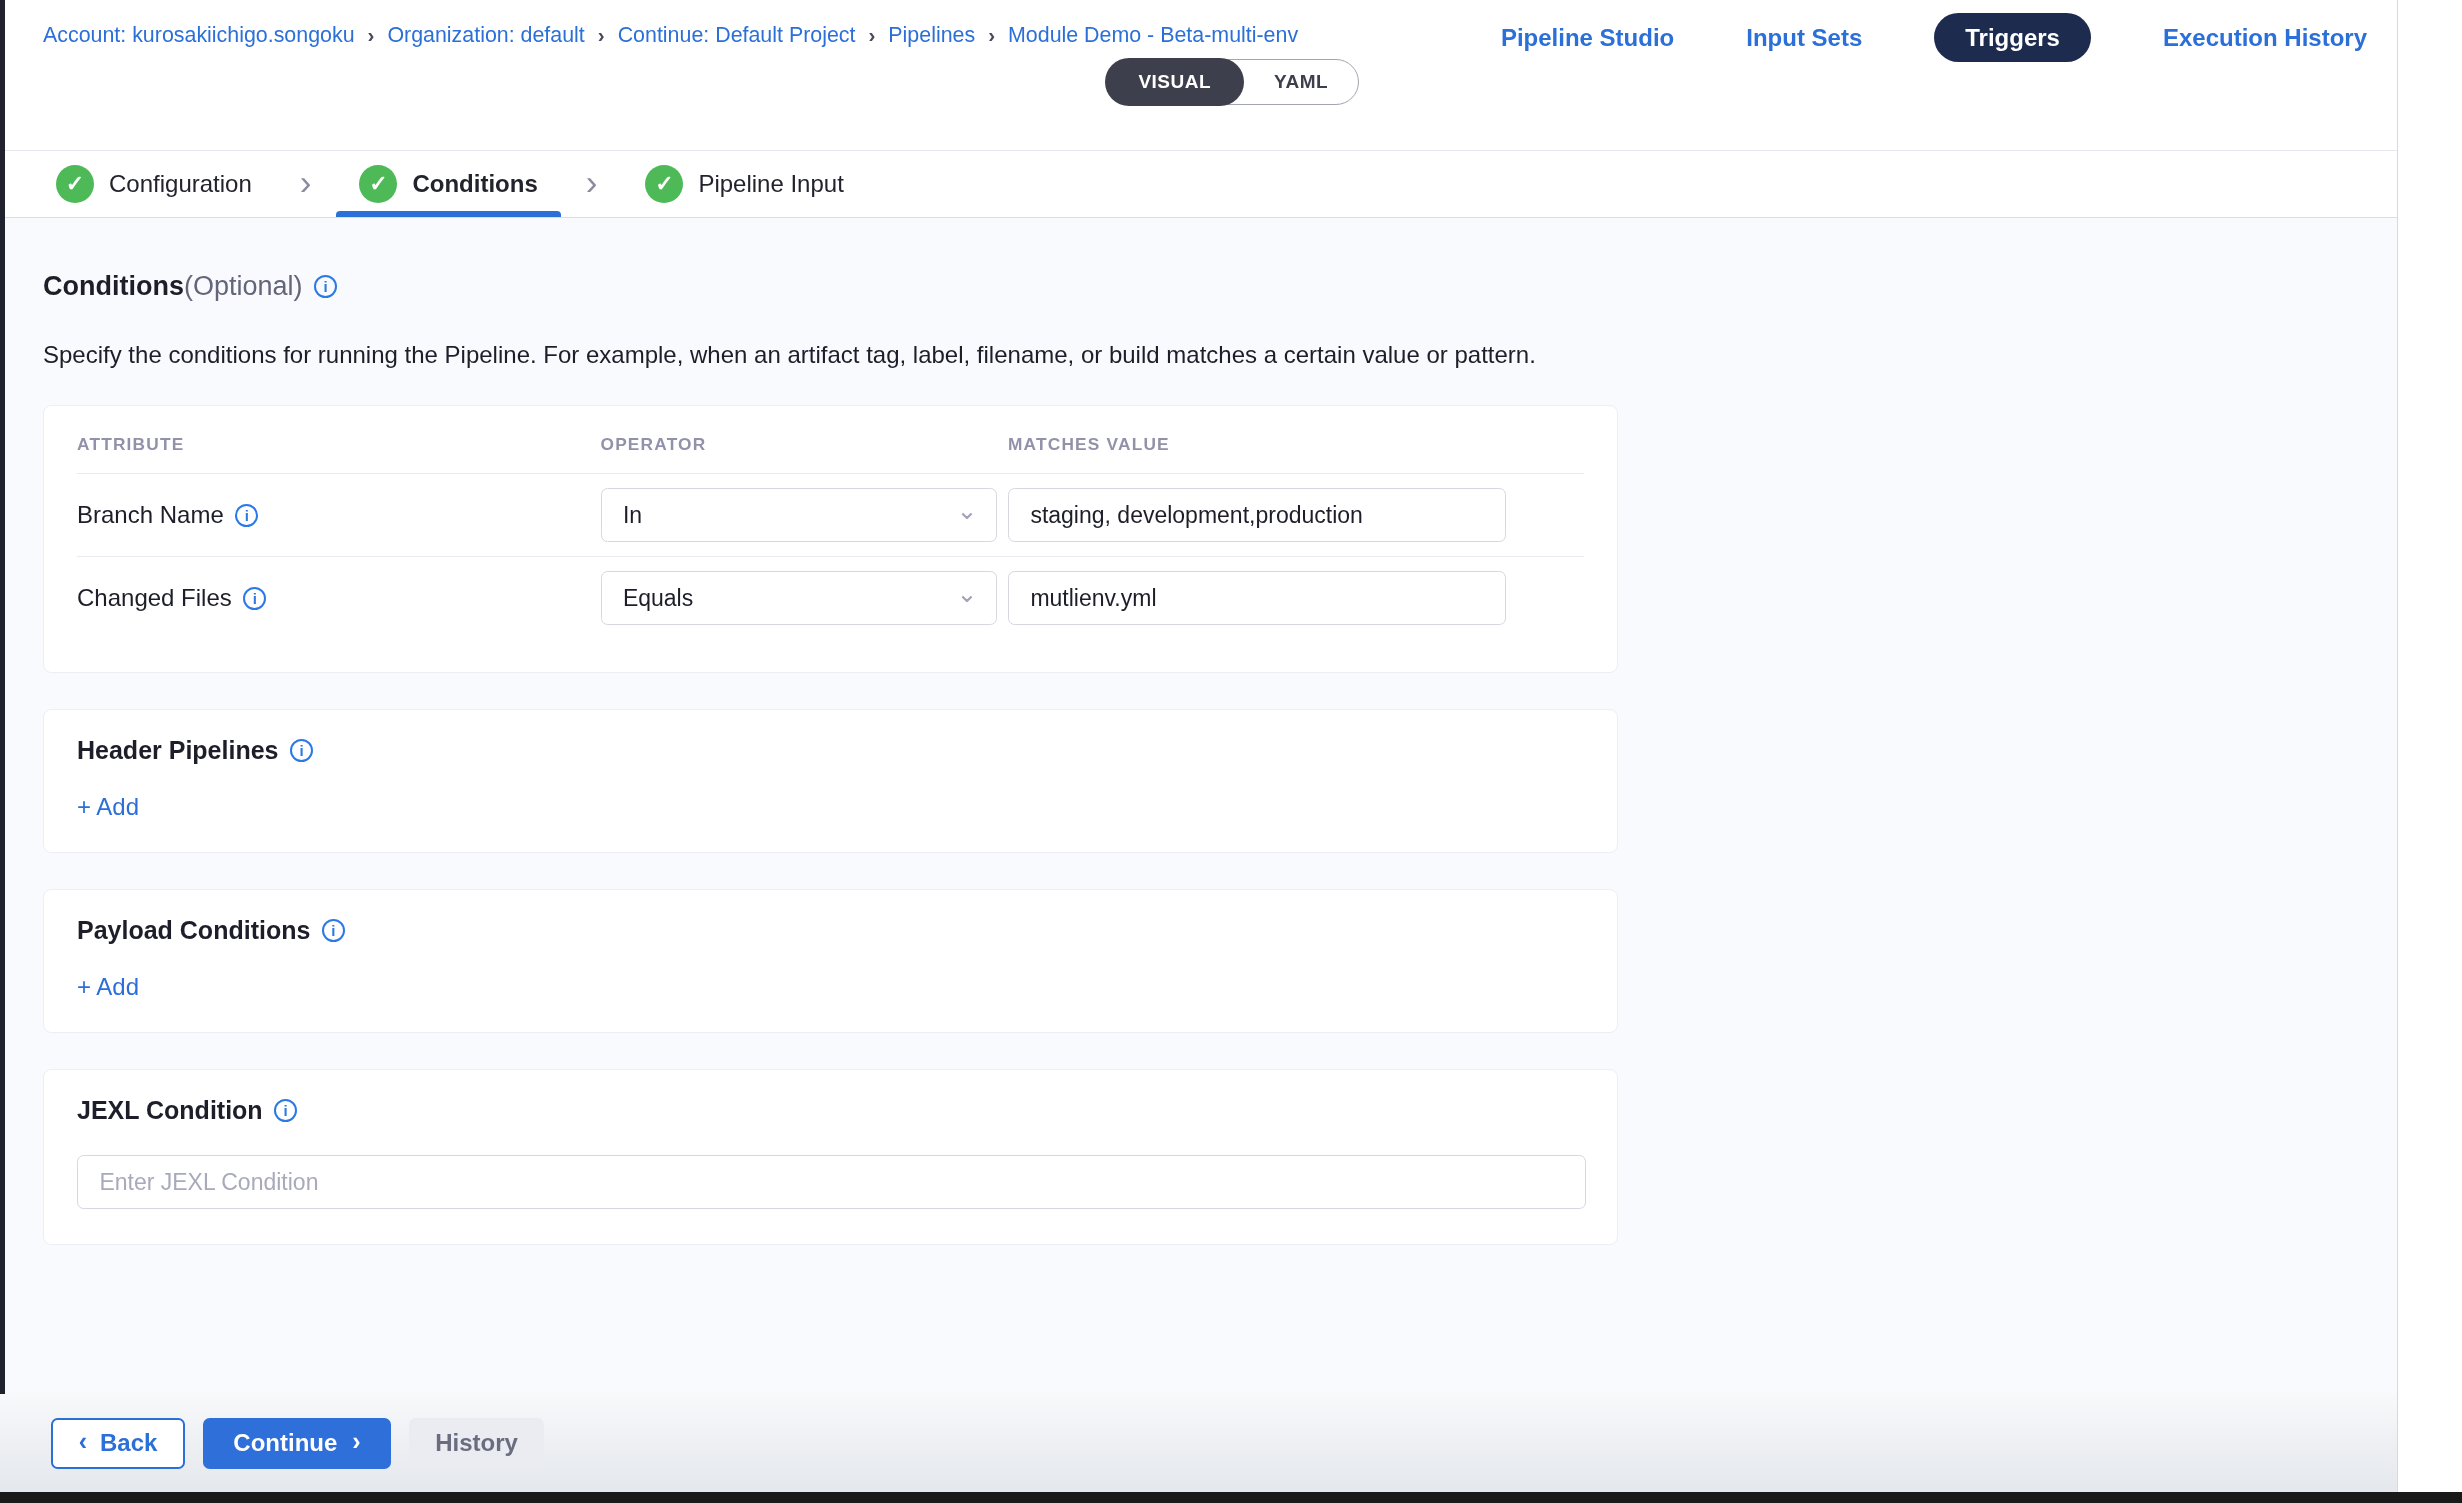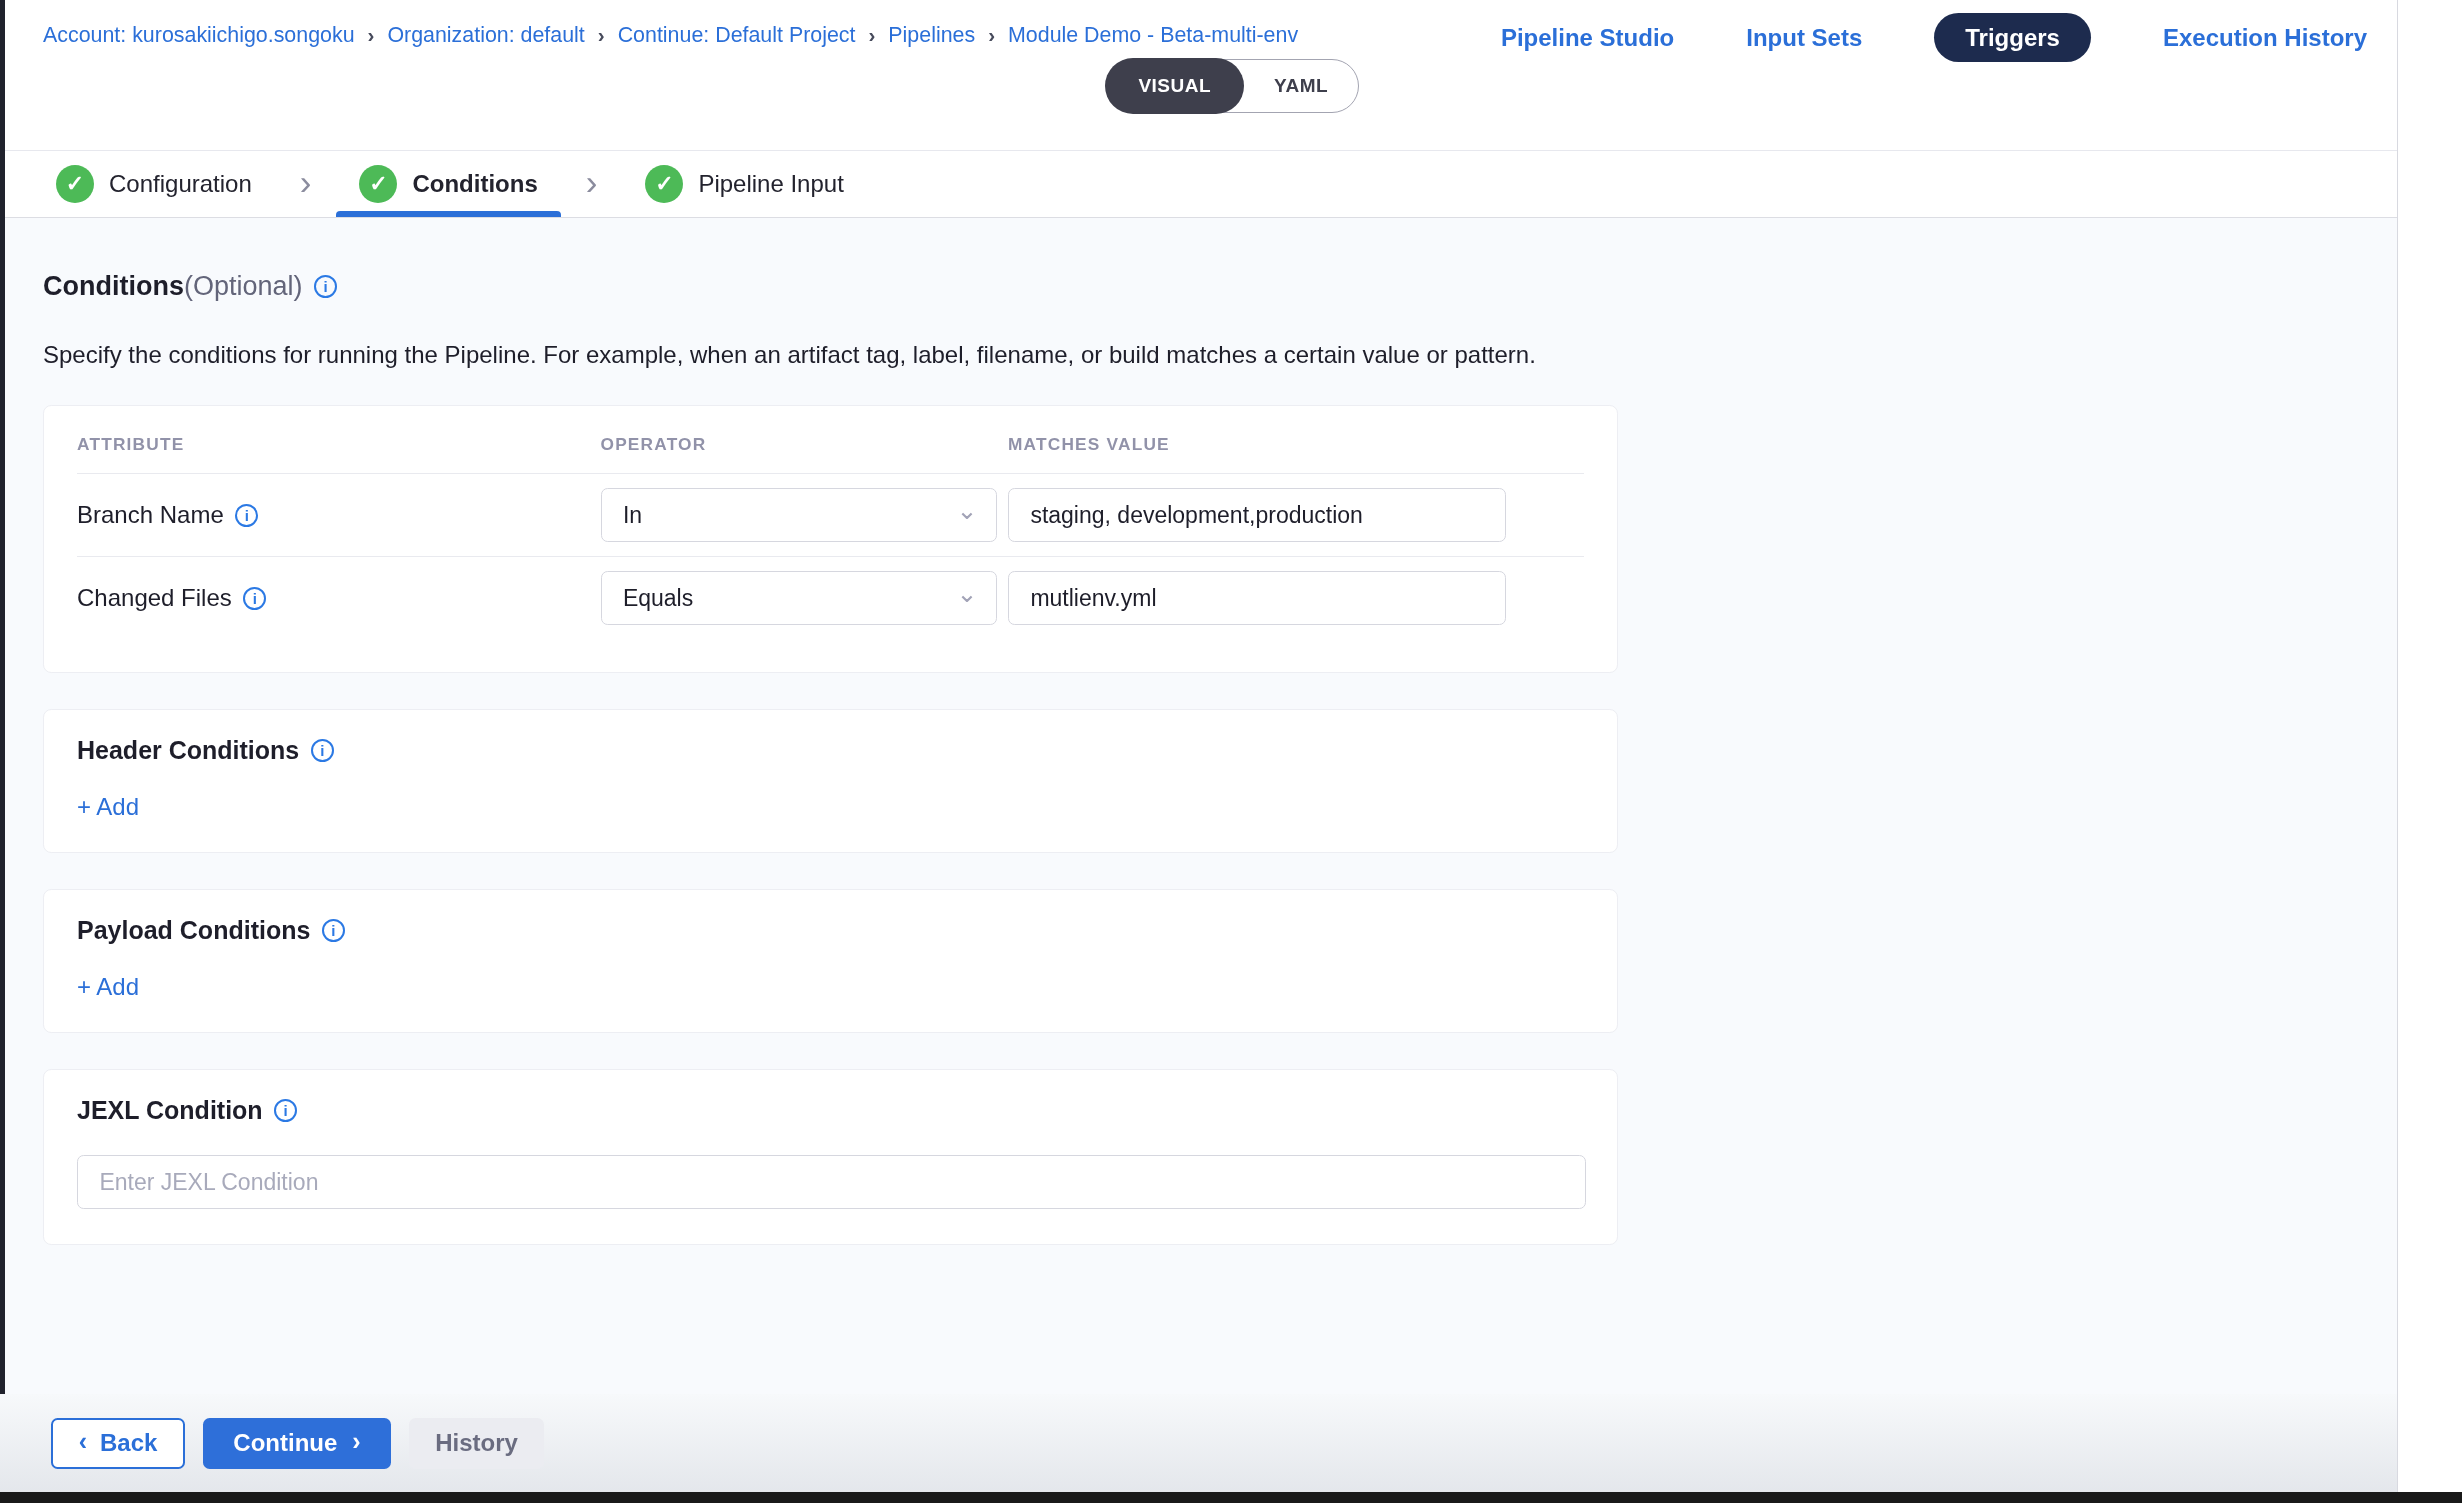--- a/index.html
+++ b/index.html
@@ -15,21 +15,21 @@
   
   .header { background:#fff; height:151px; padding:23px 0 0 43px; position:relative; border-bottom:0.8px solid #e7e8ee; }
   .breadcrumb { display:flex; align-items:center; gap:13px; font-size:21.4px; white-space:nowrap;text-align:right; }
   .crumb { color:#2b6fd8; text-decoration:none; cursor:pointer; }
   .crumb-sep { color:#474b5c; font-size:20.6px; font-weight:700; transform:translateY(-0.8px); }
   .title-row { margin-top:21.4px; display:flex; align-items:center; }
   .page-title { font-size:34px; font-weight:700; color:#1e1e2a; letter-spacing:0.2px; }
   .toggle { margin-left:46px; width:51px; height:28px; border-radius:822px; background:#3377e0; position:relative; cursor:pointer; flex:none; }
   .toggle-knob { position:absolute; right:3.3px; top:3.3px; width:21.4px; height:21.4px; background:#fff; border-radius:50%; }
   .enabled-label { margin-left:20px; font-size:24px; color:#5d5f72; }
-  .view-toggle { position:absolute; left:1106px; top:59px; display:flex; align-items:stretch; height:54px; border:1.6px solid #a3a4b1; border-radius:822px; background:#fff; }
+  .view-toggle { position:absolute; left:1106px; top:59px; display:flex; align-items:stretch; height:46px; border:1.6px solid #a3a4b1; border-radius:822px; background:#fff; }
   .vt-opt { display:flex; align-items:center; padding:0 30px; font-size:19px; font-weight:700; letter-spacing:0.5px; color:#3e3f4c; cursor:pointer; }
   .vt-opt.active { background:#3e3f4c; color:#fff; border-radius:822px; margin:-1.6px 0 -1.6px -1.6px; padding:0 33px; }
   .top-nav { position:absolute; right:30px; top:13px; display:flex; align-items:center; gap:72px; }
   .nav-link { font-size:24px; font-weight:700; color:#2b6fd8; text-decoration:none; cursor:pointer; white-space:nowrap; }
   .nav-pill { background:#1d2b4e; color:#fff; padding:10.7px 31px; border-radius:822px; }
 
   
   .steps-row { background:#fff; height:67px; display:flex; align-items:center; padding-left:33px; border-bottom:0.8px solid #dcdde3; }
   .step { display:flex; align-items:center; gap:15px; height:100%; padding:0 23px; position:relative; cursor:pointer; }
   .step-check { width:38px; height:38px; border-radius:50%; background:#4dba57; color:#fff; display:flex; align-items:center; justify-content:center; font-size:22px; font-weight:700; flex:none; }
@@ -156,21 +156,21 @@
           <div class="select-box">
             <span>Equals</span>
             <span class="sel-chev">⌄</span>
           </div>
           <input class="text-input" type="text" value="mutlienv.yml" style="">
         </div>
       </section>
 
       <section class="card mini-card">
         <div class="mini-title">
-          <span>Header Conditions</span>
+          <span>Header Pipelines</span>
           <span class="info-icon">i</span>
         </div>
         <a class="add-link">+ Add</a>
       </section>
 
       <section class="card mini-card">
         <div class="mini-title">
           <span>Payload Conditions</span>
           <span class="info-icon">i</span>
         </div>

